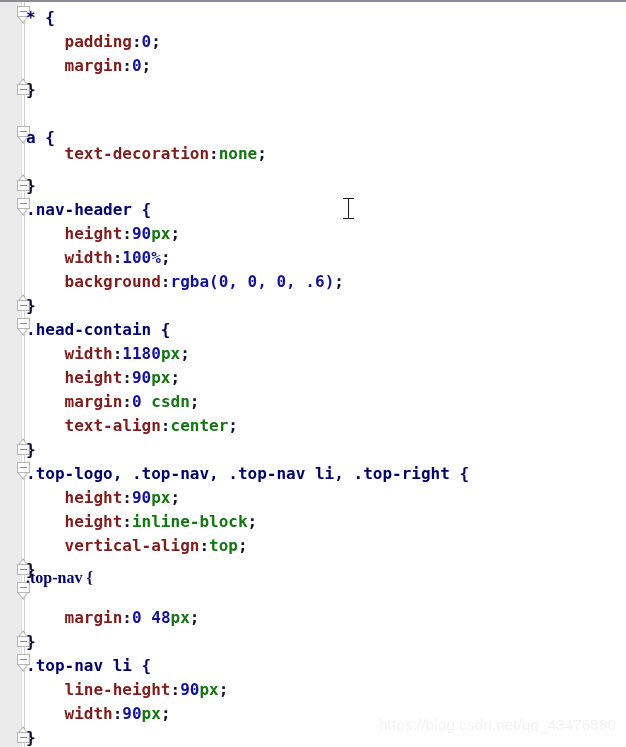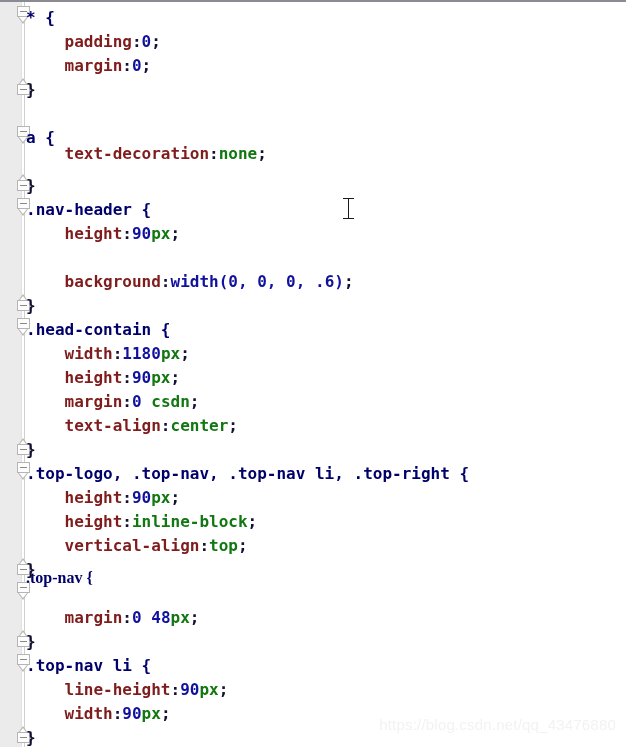--- a/index.html
+++ b/index.html
@@ -271,21 +271,22 @@
       <div class="line" style="top: 4px;"><span class="txt"><span class="t-sel">* {</span></span></div>
       <div class="line" style="top: 28px;"><span class="txt"><span class="t-prop">    padding</span><span class="t-punc">:</span><span class="t-num">0</span><span class="t-punc">;</span></span></div>
       <div class="line" style="top: 52px;"><span class="txt"><span class="t-prop">    margin</span><span class="t-punc">:</span><span class="t-num">0</span><span class="t-punc">;</span></span></div>
       <div class="line" style="top: 76px;"><span class="txt"><span class="t-punc">}</span></span></div>
       <div class="line" style="top: 100px;"><span class="txt"><span class="t-punc"></span></span></div>
       <div class="line" style="top: 124px;"><span class="txt"><span class="t-sel">a {</span></span></div>
       <div class="line" style="top: 140px;"><span class="txt"><span class="t-prop">    text-decoration</span><span class="t-punc">:</span><span class="t-kw">none</span><span class="t-punc">;</span></span></div>
       <div class="line" style="top: 172px;"><span class="txt"><span class="t-punc">}</span></span></div>
       <div class="line" style="top: 196px; text-align: right;"><span class="txt"><span class="t-sel">.nav-header {</span></span></div>
       <div class="line" style="top: 220px;"><span class="txt"><span class="t-prop">    height</span><span class="t-punc">:</span><span class="t-num">90</span><span class="t-kw">px</span><span class="t-punc">;</span></span></div>
-      <div class="line" style="top: 268px;"><span class="txt"><span class="t-prop">    background</span><span class="t-punc">:</span><span class="t-fn">width(0, 0, 0, .6)</span><span class="t-punc">;</span></span></div>
+      <div class="line" style="top: 244px;"><span class="txt"><span class="t-prop">    width</span><span class="t-punc">:</span><span class="t-num">100%</span><span class="t-punc">;</span></span></div>
+      <div class="line" style="top: 268px;"><span class="txt"><span class="t-prop">    background</span><span class="t-punc">:</span><span class="t-fn">rgba(0, 0, 0, .6)</span><span class="t-punc">;</span></span></div>
       <div class="line" style="top: 292px;"><span class="txt"><span class="t-punc">}</span></span></div>
       <div class="line" style="top: 316px;"><span class="txt"><span class="t-sel">.head-contain {</span></span></div>
       <div class="line" style="top: 340px;"><span class="txt"><span class="t-prop">    width</span><span class="t-punc">:</span><span class="t-num">1180</span><span class="t-kw">px</span><span class="t-punc">;</span></span></div>
       <div class="line" style="top: 364px;"><span class="txt"><span class="t-prop">    height</span><span class="t-punc">:</span><span class="t-num">90</span><span class="t-kw">px</span><span class="t-punc">;</span></span></div>
       <div class="line" style="top: 388px;"><span class="txt"><span class="t-prop">    margin</span><span class="t-punc">:</span><span class="t-num">0</span><span class="t-punc"> </span><span class="t-kw">csdn</span><span class="t-punc">;</span></span></div>
       <div class="line" style="top: 412px;"><span class="txt"><span class="t-prop">    text-align</span><span class="t-punc">:</span><span class="t-kw">center</span><span class="t-punc">;</span></span></div>
       <div class="line" style="top: 436px;"><span class="txt"><span class="t-punc">}</span></span></div>
       <div class="line" style="top: 460px;"><span class="txt"><span class="t-sel">.top-logo, .top-nav, .top-nav li, .top-right {</span></span></div>
       <div class="line" style="top: 484px;"><span class="txt"><span class="t-prop">    height</span><span class="t-punc">:</span><span class="t-num">90</span><span class="t-kw">px</span><span class="t-punc">;</span></span></div>
       <div class="line" style="top: 508px;"><span class="txt"><span class="t-prop">    height</span><span class="t-punc">:</span><span class="t-kw">inline-block</span><span class="t-punc">;</span></span></div>

